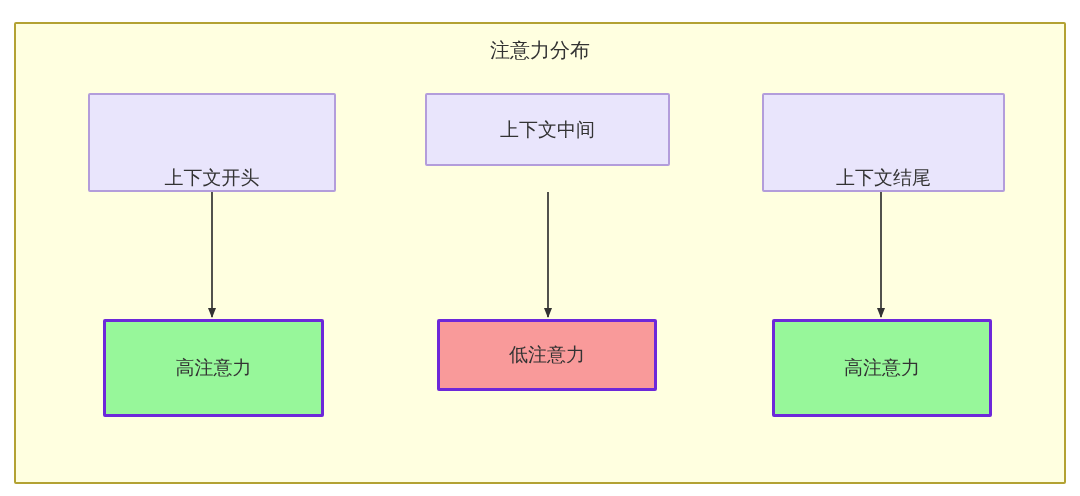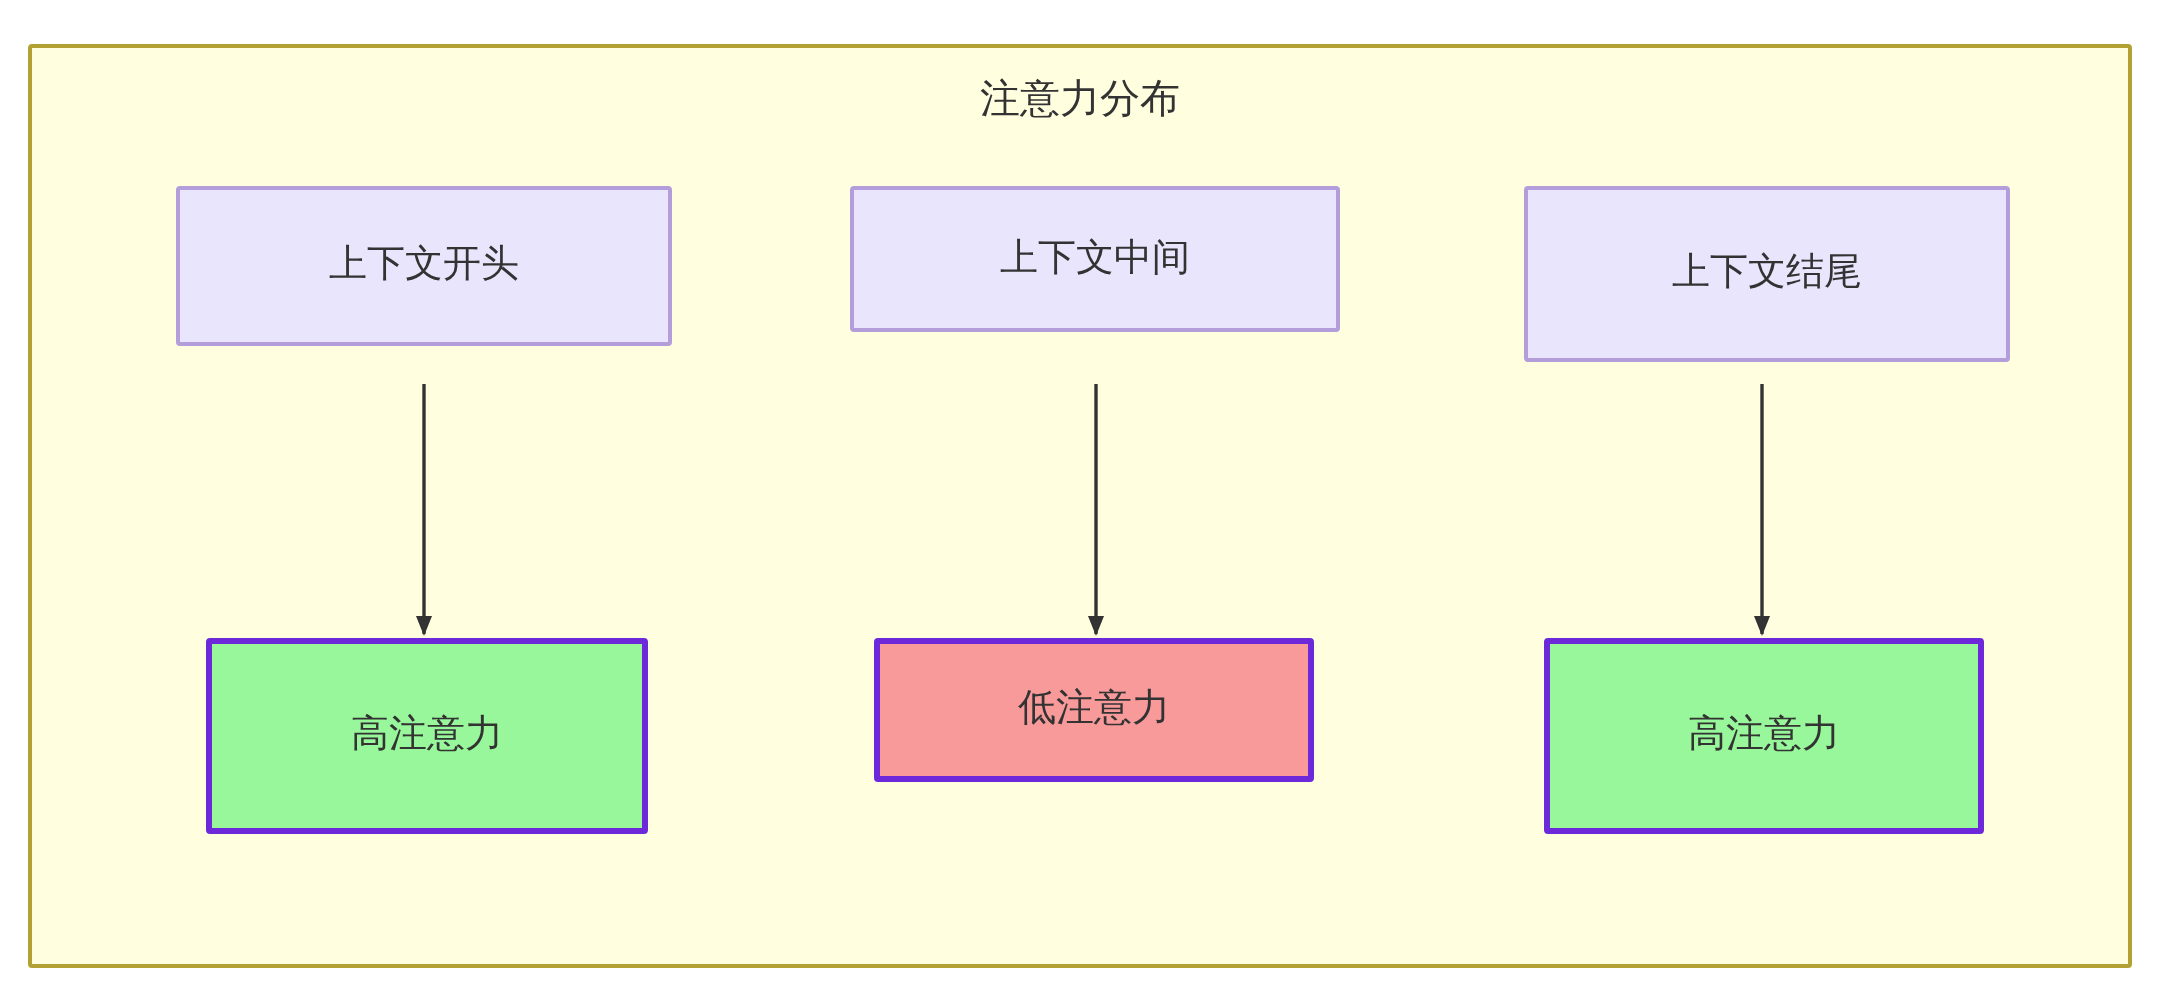--- a/index.html
+++ b/index.html
@@ -68,23 +68,23 @@
 
   .node.attn {
     border: 3px solid #6d28d9;
     border-radius: 2px;
   }
 
   .node.attn.high { background: #97f79a; }
   .node.attn.low  { background: #f99a9a; }
 
   
-  #node-ctx-start  { left: 88px;  top: 93px; width: 248px; height: 80px; }
+  #node-ctx-start  { left: 88px;  top: 93px; width: 248px; height: 99px; align-items: flex-end; }
   #node-ctx-middle { left: 425px; top: 93px; width: 245px; height: 73px; }
-  #node-ctx-end    { left: 762px; top: 93px; width: 243px; height: 88px; }
+  #node-ctx-end    { left: 762px; top: 93px; width: 243px; height: 99px; align-items: flex-end; }
 
   
   #node-attn-start  { left: 103px; top: 319px; width: 221px; height: 98px; }
   #node-attn-middle { left: 437px; top: 319px; width: 220px; height: 72px; }
   #node-attn-end    { left: 772px; top: 319px; width: 220px; height: 98px; }
 
   
   .edge-layer {
     position: absolute;
     left: 0;

